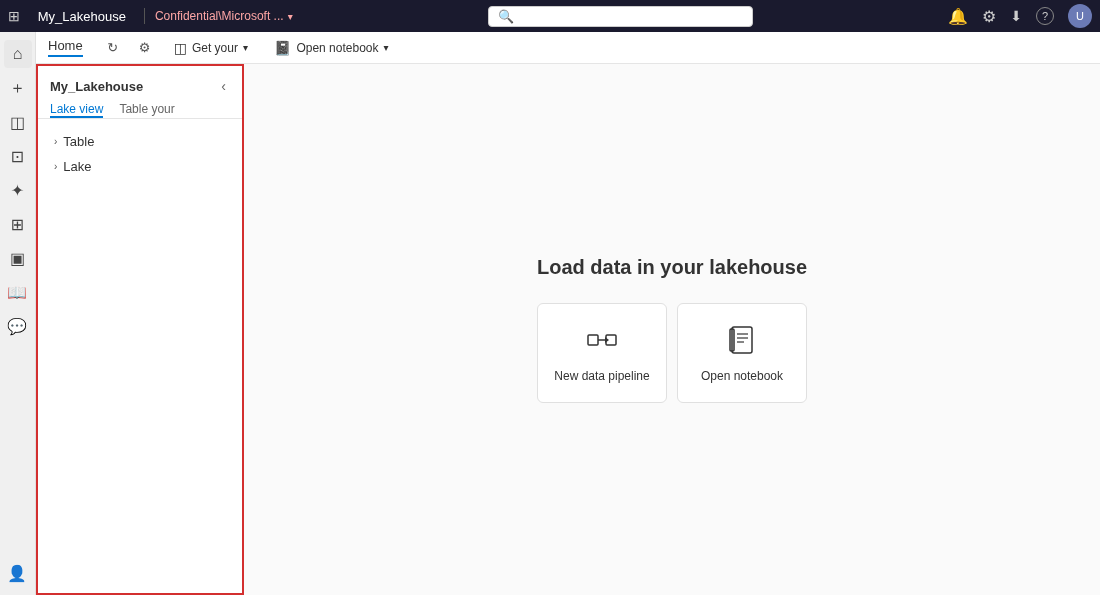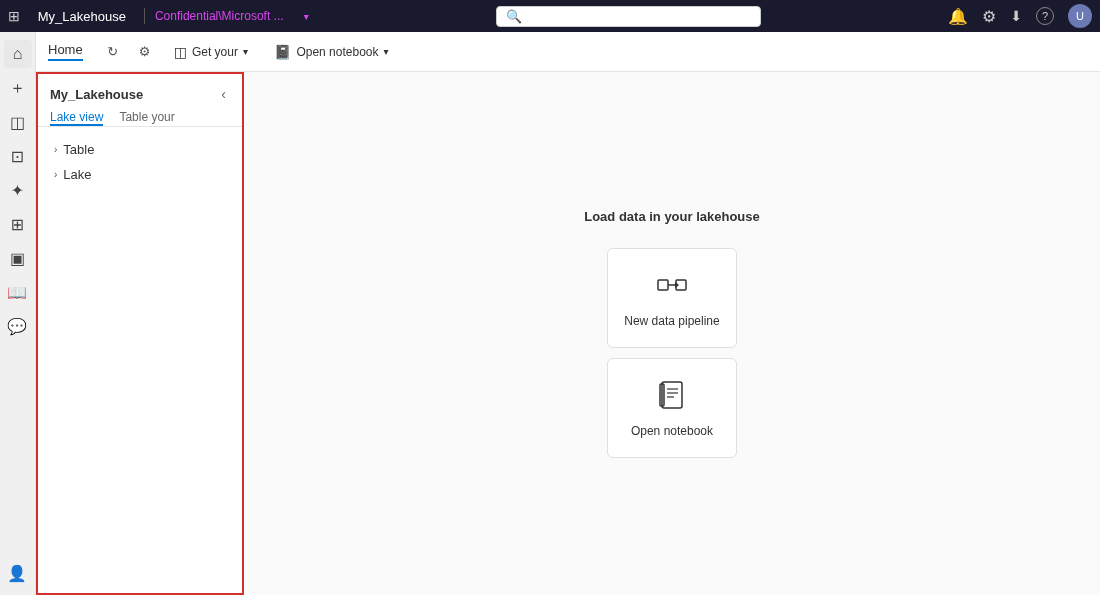--- a/index.html
+++ b/index.html
@@ -19,25 +19,25 @@
     .top-bar-app-name {
       color: #fff;
       font-size: 13px;
       font-weight: 500;
       padding: 2px 8px;
       border-radius: 3px;
       white-space: nowrap;
     }
     .top-bar-divider { width: 1px; height: 16px; background: #555; }
     .top-bar-workspace {
-      color: #d946ef;
-      font-size: 12px;
-      display: flex;
-      align-items: center;
-      gap: 20px;
+      color: #fca5a5;
+      font-size: 12px;
+      display: flex;
+      align-items: center;
+      gap: 4px;
       cursor: pointer;
     }
     .top-bar-search {
       flex: 1;
       display: flex;
       justify-content: center;
     }
     .search-box {
       display: flex;
       align-items: center;
@@ -105,21 +105,21 @@
     
     .content-area {
       display: flex;
       flex: 1;
       flex-direction: column;
       overflow: hidden;
     }
 
     
     .toolbar {
-      height: 40px;
+      height: 32px;
       background: #fff;
       border-bottom: 1px solid #e5e5e5;
       display: flex;
       align-items: center;
       padding: 0 12px;
       gap: 4px;
       flex-shrink: 0;
     }
     .breadcrumb-home {
       font-size: 13px;
@@ -222,28 +222,27 @@
       justify-content: center;
       overflow: hidden;
     }
     .load-area {
       display: flex;
       flex-direction: column;
       align-items: center;
       gap: 24px;
     }
     .load-title {
-      font-size: 13px;
+      font-size: 20px;
       font-weight: 600;
       color: #333;
     }
     .load-cards {
       display: flex;
       gap: 10px;
-      flex-direction: column;
     }
     .load-card {
       width: 130px;
       height: 100px;
       background: #fff;
       border: 1px solid #e0e0e0;
       border-radius: 6px;
       display: flex;
       flex-direction: column;
       align-items: center;

